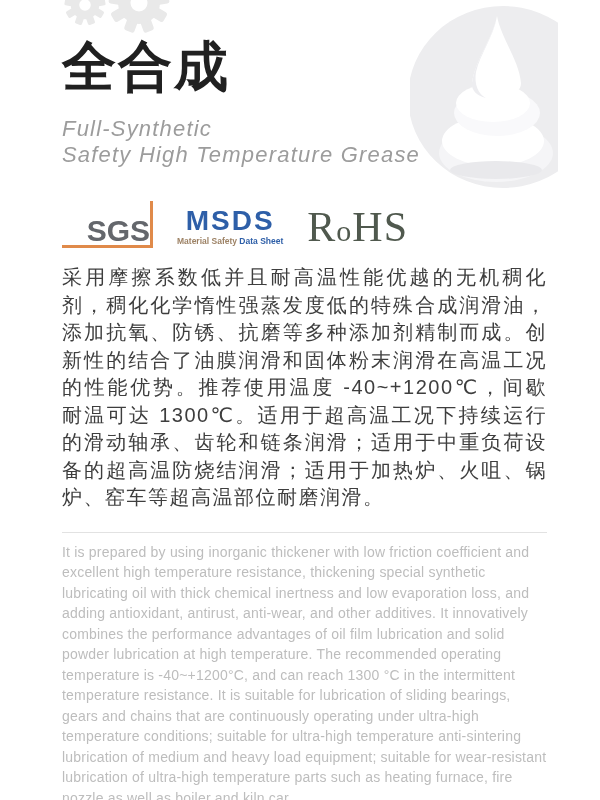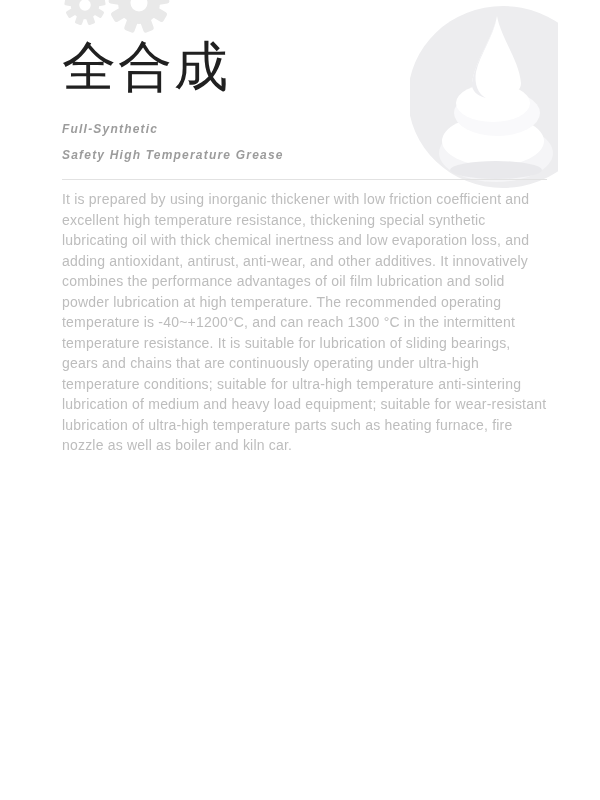--- a/index.html
+++ b/index.html
@@ -12,23 +12,23 @@
   .gear-sm{position:absolute;top:-16px;left:2px;width:42px;height:42px;}
   .gear-lg{position:absolute;top:-28px;left:46px;width:62px;height:62px;}
 
   
   .photo{position:absolute;top:0;right:42px;width:148px;height:192px;overflow:hidden;}
   .photo-circle{position:absolute;top:6px;right:-40px;width:190px;height:182px;border-radius:50%;background:#ededef;}
   .swirl{position:absolute;top:10px;right:-4px;width:132px;height:176px;}
 
   .content{position:absolute;left:62px;top:0;width:485px;}
 
-  .title-cn-1{margin:0;margin-top:38px;font-size:54px;line-height:1.04;font-weight:400;color:#202020;letter-spacing:2px;}
+  .title-cn-1{margin:0;margin-top:38px;font-size:54px;line-height:1.04;font-weight:700;color:#202020;letter-spacing:2px;}
   .title-cn-2{margin:0;margin-top:6px;font-size:47px;line-height:1.0;font-weight:800;color:#d23a31;letter-spacing:2px;}
-  .subtitle{margin-top:22px;font-style:italic;font-size:12px;line-height:26px;color:#9c9c9c;letter-spacing:1.2px;font-weight:bold;}
+  .subtitle{margin-top:22px;font-style:italic;font-size:22px;line-height:26px;color:#9c9c9c;letter-spacing:1.2px;}
 
   .logos{margin-top:28px;display:flex;align-items:flex-end;gap:24px;height:52px;}
   .sgs{width:88px;height:44px;border-bottom:3px solid #e08a4a;border-right:3px solid #e08a4a;
        display:flex;align-items:flex-end;justify-content:flex-end;}
   .sgs-text{font-size:30px;font-weight:700;color:#64676c;letter-spacing:0;line-height:0.9;padding-bottom:1px;}
   .msds{display:flex;flex-direction:column;align-items:center;padding-bottom:2px;}
   .msds-text{font-size:28px;font-weight:800;color:#2e5fa8;letter-spacing:2px;line-height:1;}
   .msds-sub{font-size:8.5px;font-weight:700;margin-top:1px;white-space:nowrap;}
   .msds-sub .tan{color:#9d8265;}
   .msds-sub .blue{color:#2e5fa8;}
@@ -92,19 +92,30 @@
 
 <div class="content">
 
   <h1 class="title-cn-1">全合成</h1>
 
   <div class="subtitle">
     <div>Full-Synthetic</div>
     <div>Safety High Temperature Grease</div>
   </div>
 
+  <div class="logos">
+    <div class="sgs">
+      <span class="sgs-text">SGS</span>
+    </div>
+    <div class="msds">
+      <span class="msds-text">MSDS</span>
+      <span class="msds-sub"><span class="tan">Material Safety</span><span class="blue"> Data Sheet</span></span>
+    </div>
+    <div class="rohs"><span>R</span><span class="small-o">o</span><span>HS</span></div>
+  </div>
 
+  <p class="desc-cn">采用摩擦系数低并且耐高温性能优越的无机稠化剂，稠化化学惰性强蒸发度低的特殊合成润滑油，添加抗氧、防锈、抗磨等多种添加剂精制而成。创新性的结合了油膜润滑和固体粉末润滑在高温工况的性能优势。推荐使用温度 -40~+1200℃，间歇耐温可达 1300℃。适用于超高温工况下持续运行的滑动轴承、齿轮和链条润滑；适用于中重负荷设备的超高温防烧结润滑；适用于加热炉、火咀、锅炉、窑车等超高温部位耐磨润滑。</p>
 
   <hr class="divider">
 
   <p class="desc-en">It is prepared by using inorganic thickener with low friction coefficient and excellent high temperature resistance, thickening special synthetic lubricating oil with thick chemical inertness and low evaporation loss, and adding antioxidant, antirust, anti-wear, and other additives. It innovatively combines the performance advantages of oil film lubrication and solid powder lubrication at high temperature. The recommended operating temperature is -40~+1200°C, and can reach 1300 °C in the intermittent temperature resistance. It is suitable for lubrication of sliding bearings, gears and chains that are continuously operating under ultra-high temperature conditions; suitable for ultra-high temperature anti-sintering lubrication of medium and heavy load equipment; suitable for wear-resistant lubrication of ultra-high temperature parts such as heating furnace, fire nozzle as well as boiler and kiln car.</p>
 
 </div>
 
 </body></html>

